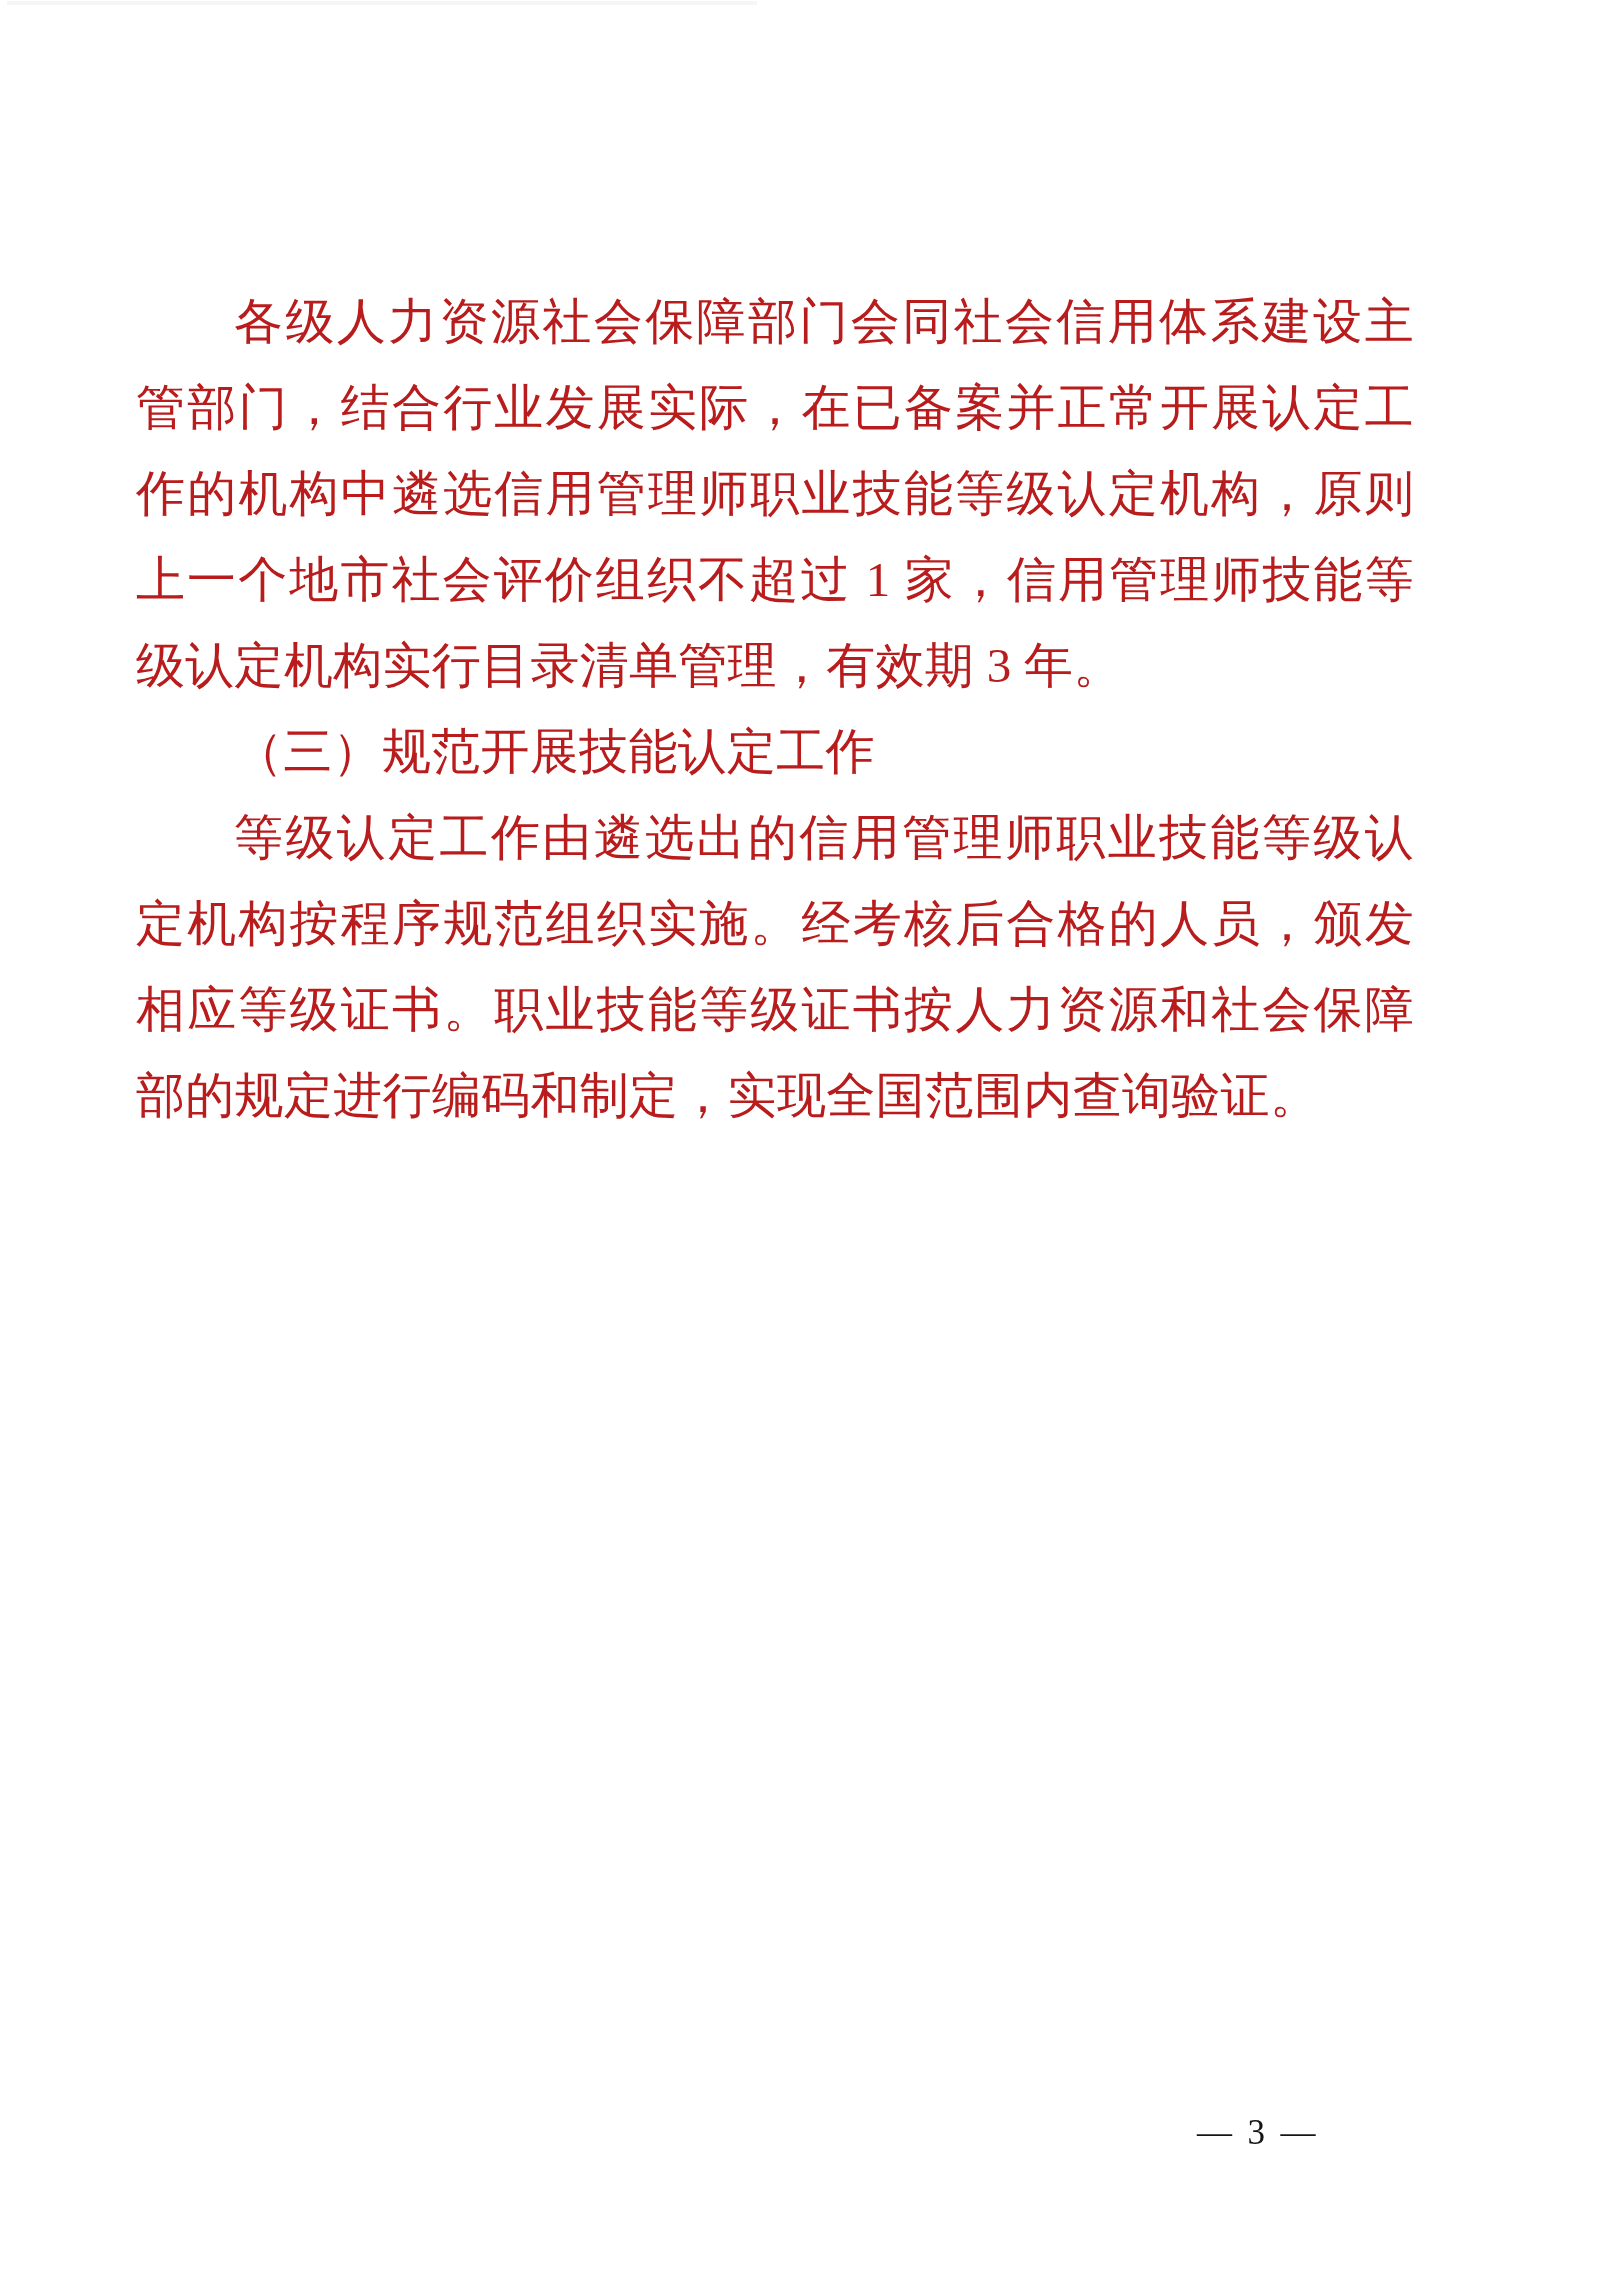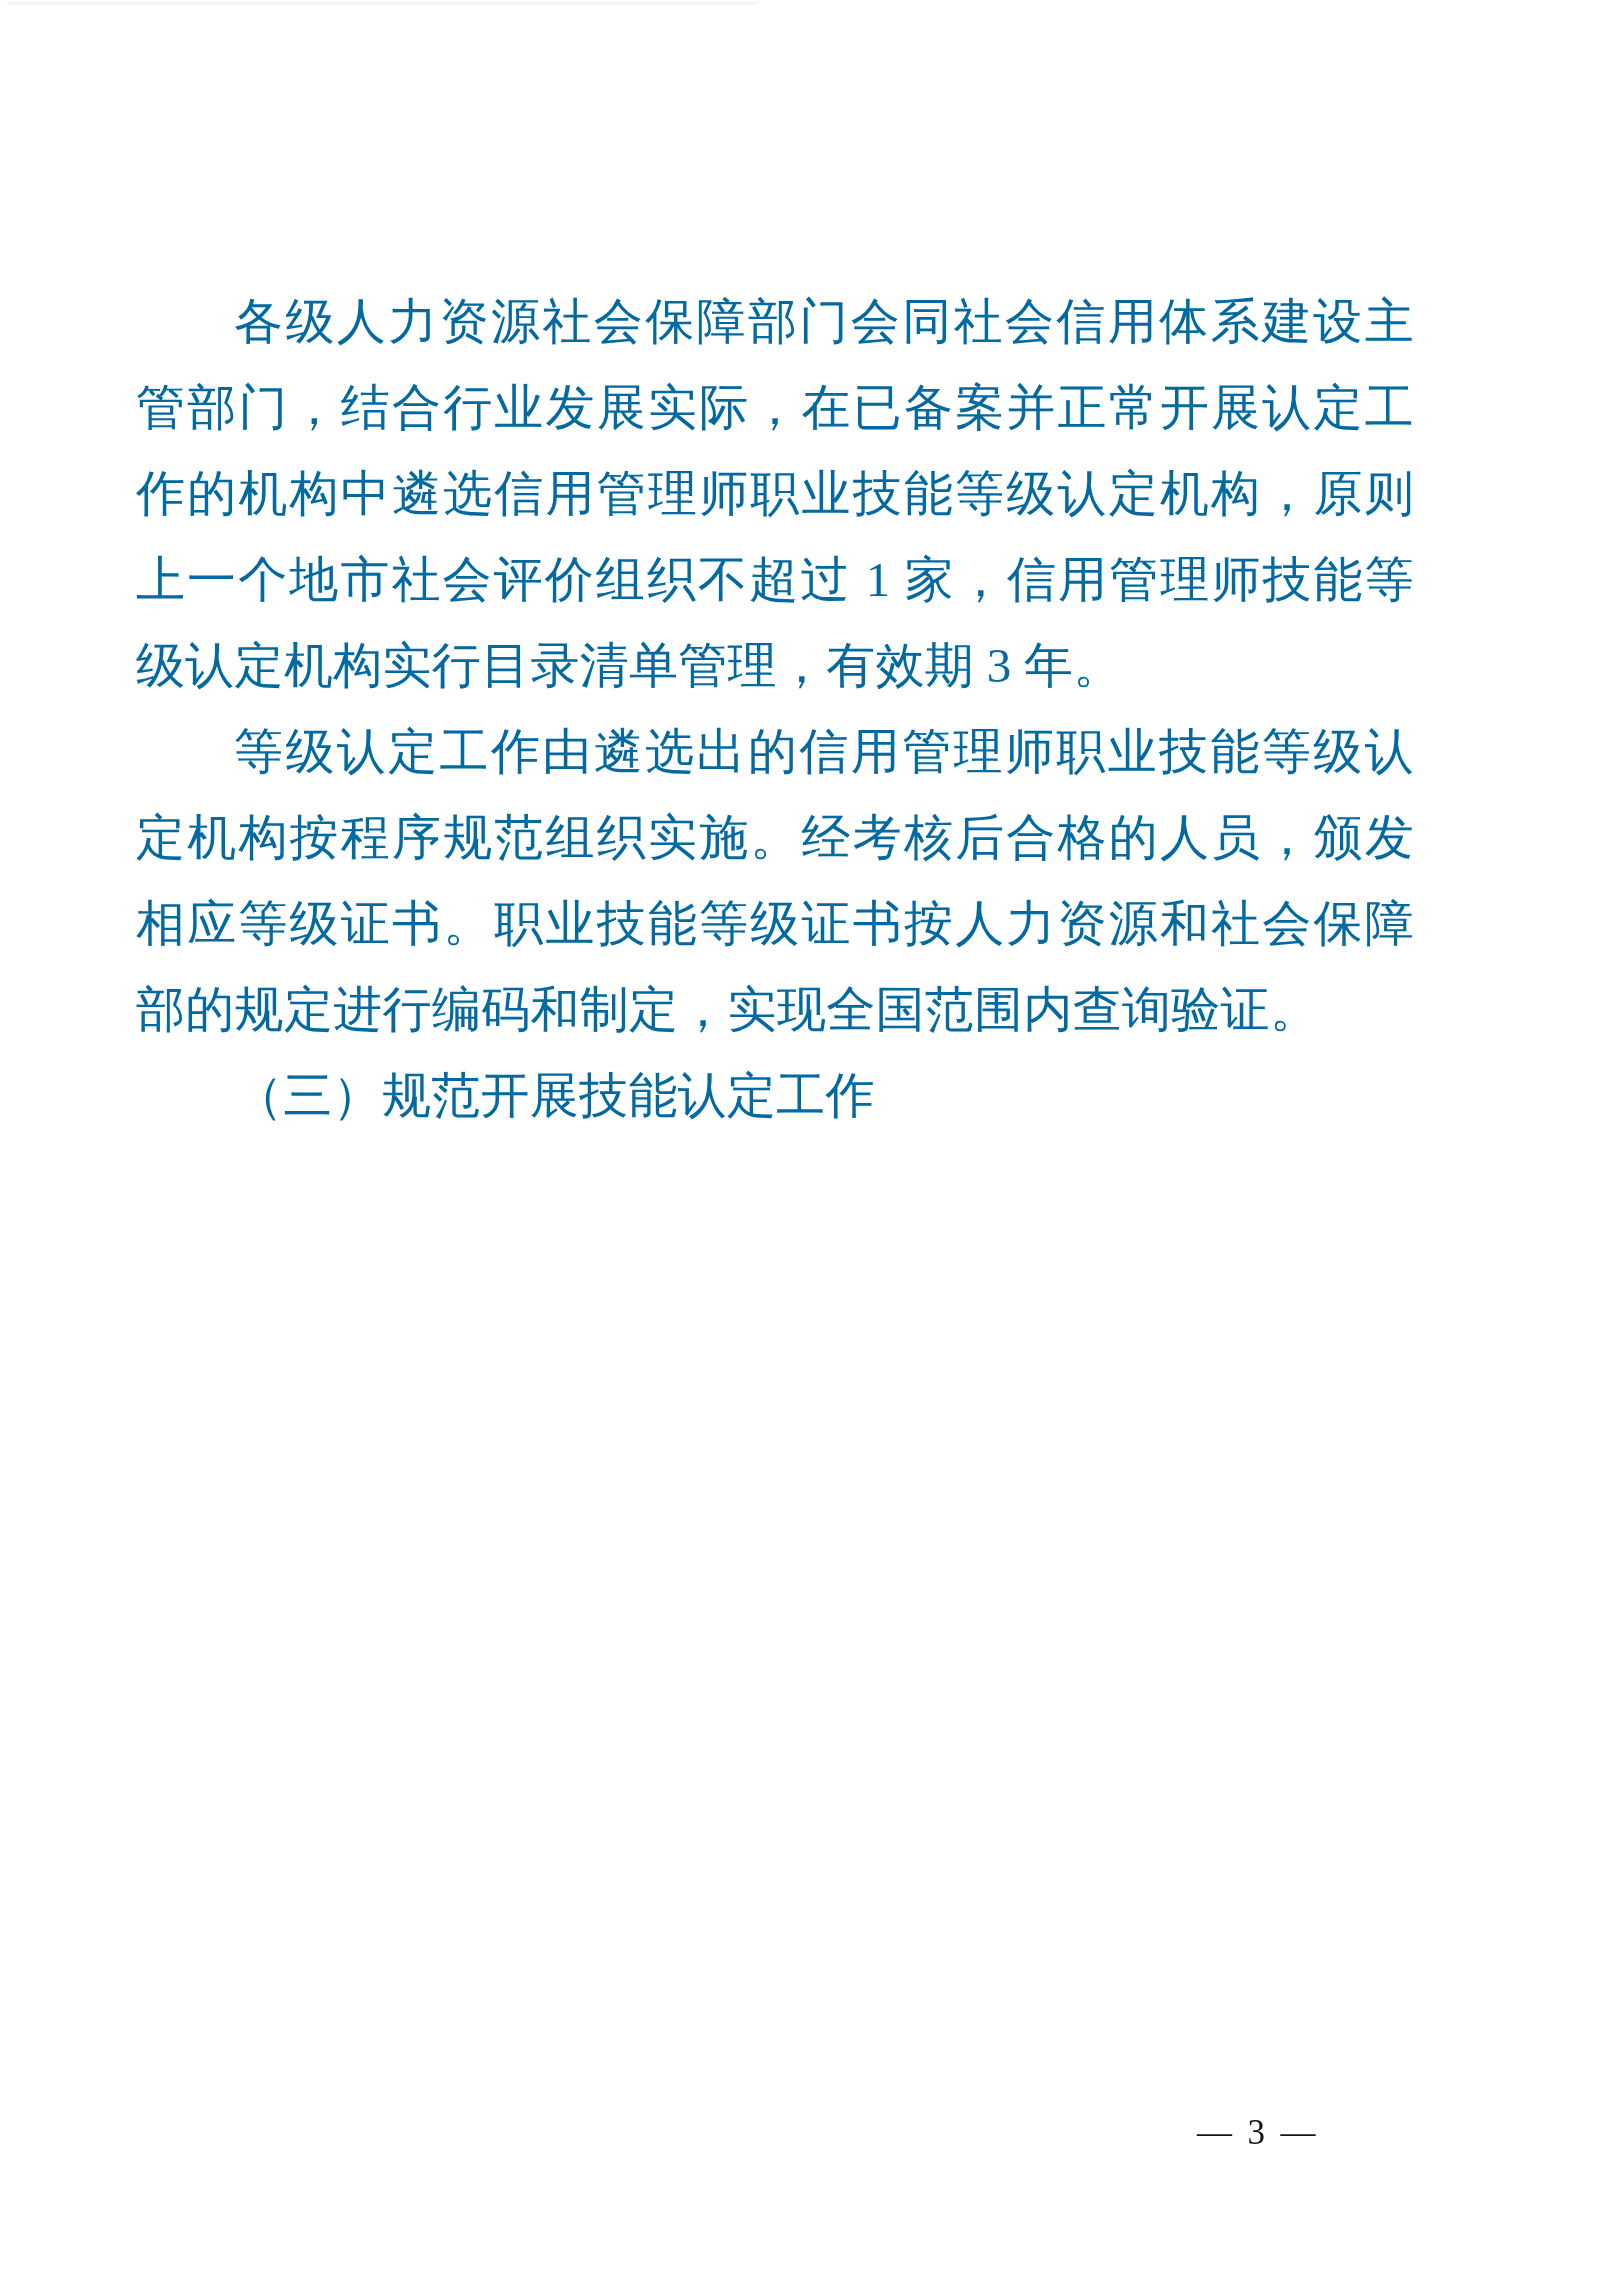--- a/index.html
+++ b/index.html
@@ -26,21 +26,21 @@
     position: absolute;
     left: 6.8px; top: 1.4px;
     width: 750px; height: 4.1px;
     background: #f5f6f7;
   }
   .text-block {
     position: absolute;
     left: 136px;
     top: 279px;
     width: 1278px;
-    color: #0369a1;
+    color: #b91c1c;
     font-size: 49px;
     line-height: 86px;
     text-align: justify;
     text-justify: inter-character;
     letter-spacing: 0.3px;
   }
   .text-block p {
     margin: 0;
     padding: 0;
     text-indent: 2em;
@@ -56,19 +56,19 @@
   }
 </style>
 </head>
 <body>
 
 <div class="page">
   <div class="scan-artifact"></div>
 
   <div class="text-block">
     <p>各级人力资源社会保障部门会同社会信用体系建设主管部门，结合行业发展实际，在已备案并正常开展认定工作的机构中遴选信用管理师职业技能等级认定机构，原则上一个地市社会评价组织不超过 1 家，信用管理师技能等级认定机构实行目录清单管理，有效期 3 年。</p>
+    <p>（三）规范开展技能认定工作</p>
     <p>等级认定工作由遴选出的信用管理师职业技能等级认定机构按程序规范组织实施。经考核后合格的人员，颁发相应等级证书。职业技能等级证书按人力资源和社会保障部的规定进行编码和制定，实现全国范围内查询验证。</p>
-    <p>（三）规范开展技能认定工作</p>
   </div>
 
   <div class="page-number">— 3 —</div>
 </div>
 
 
 </body></html>

